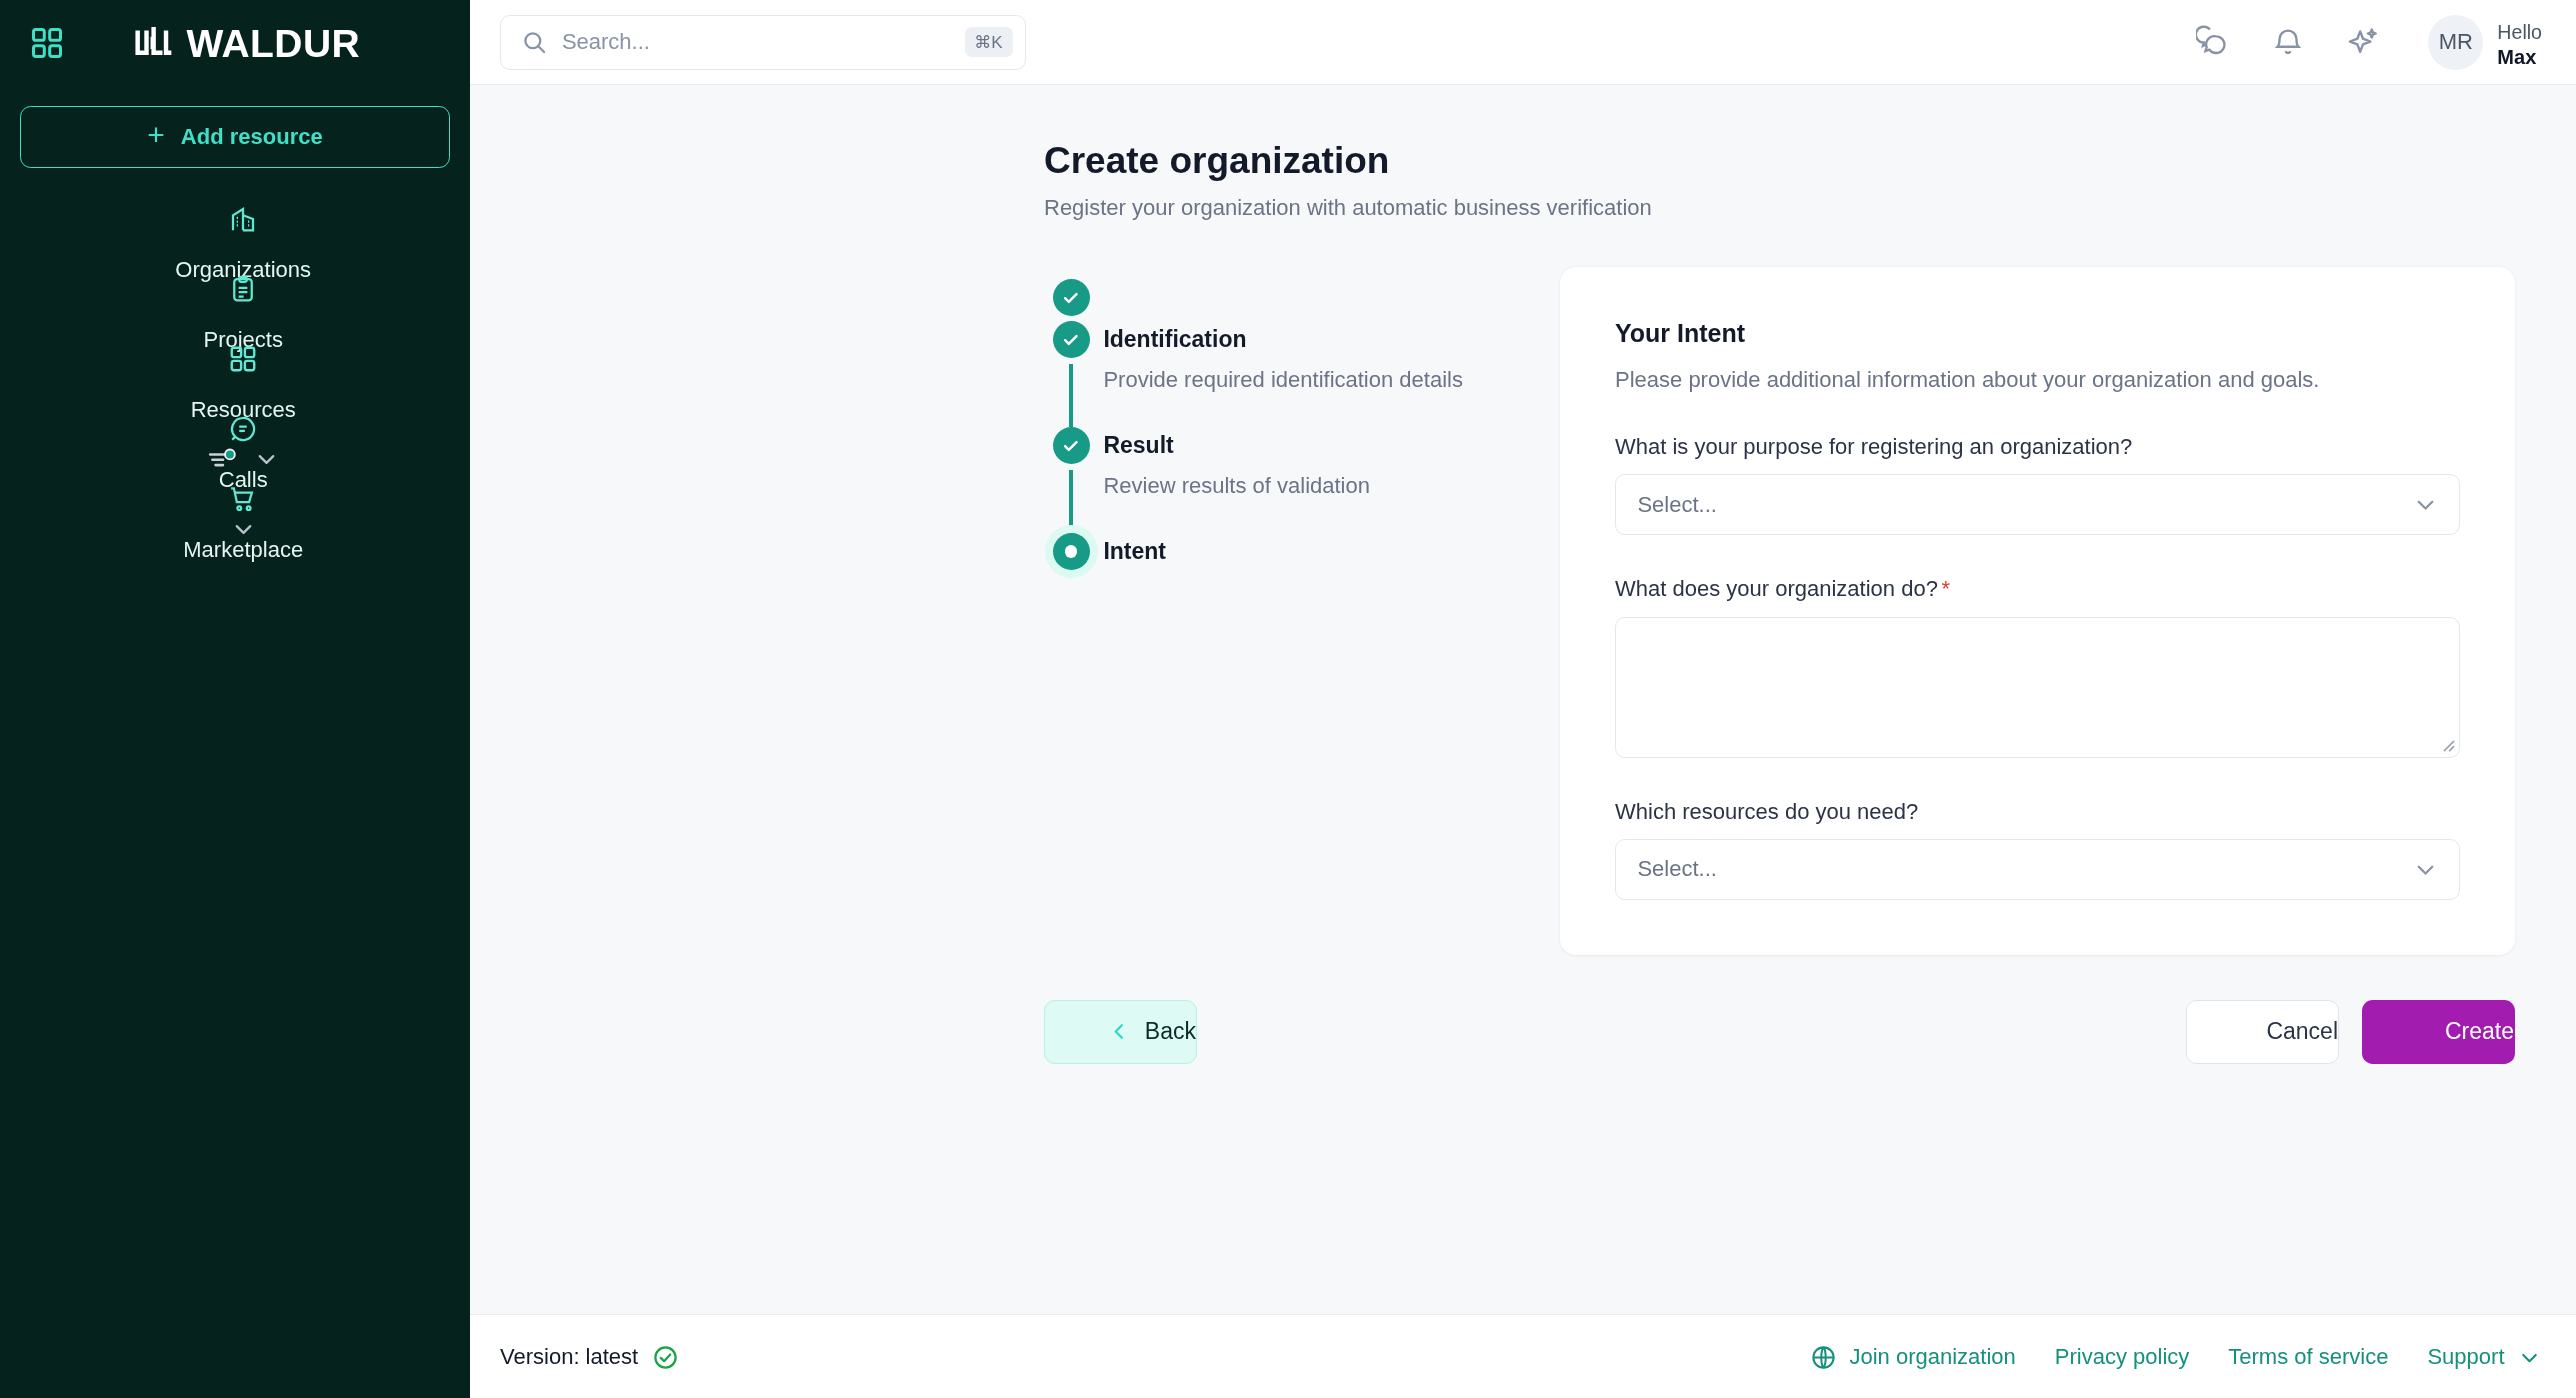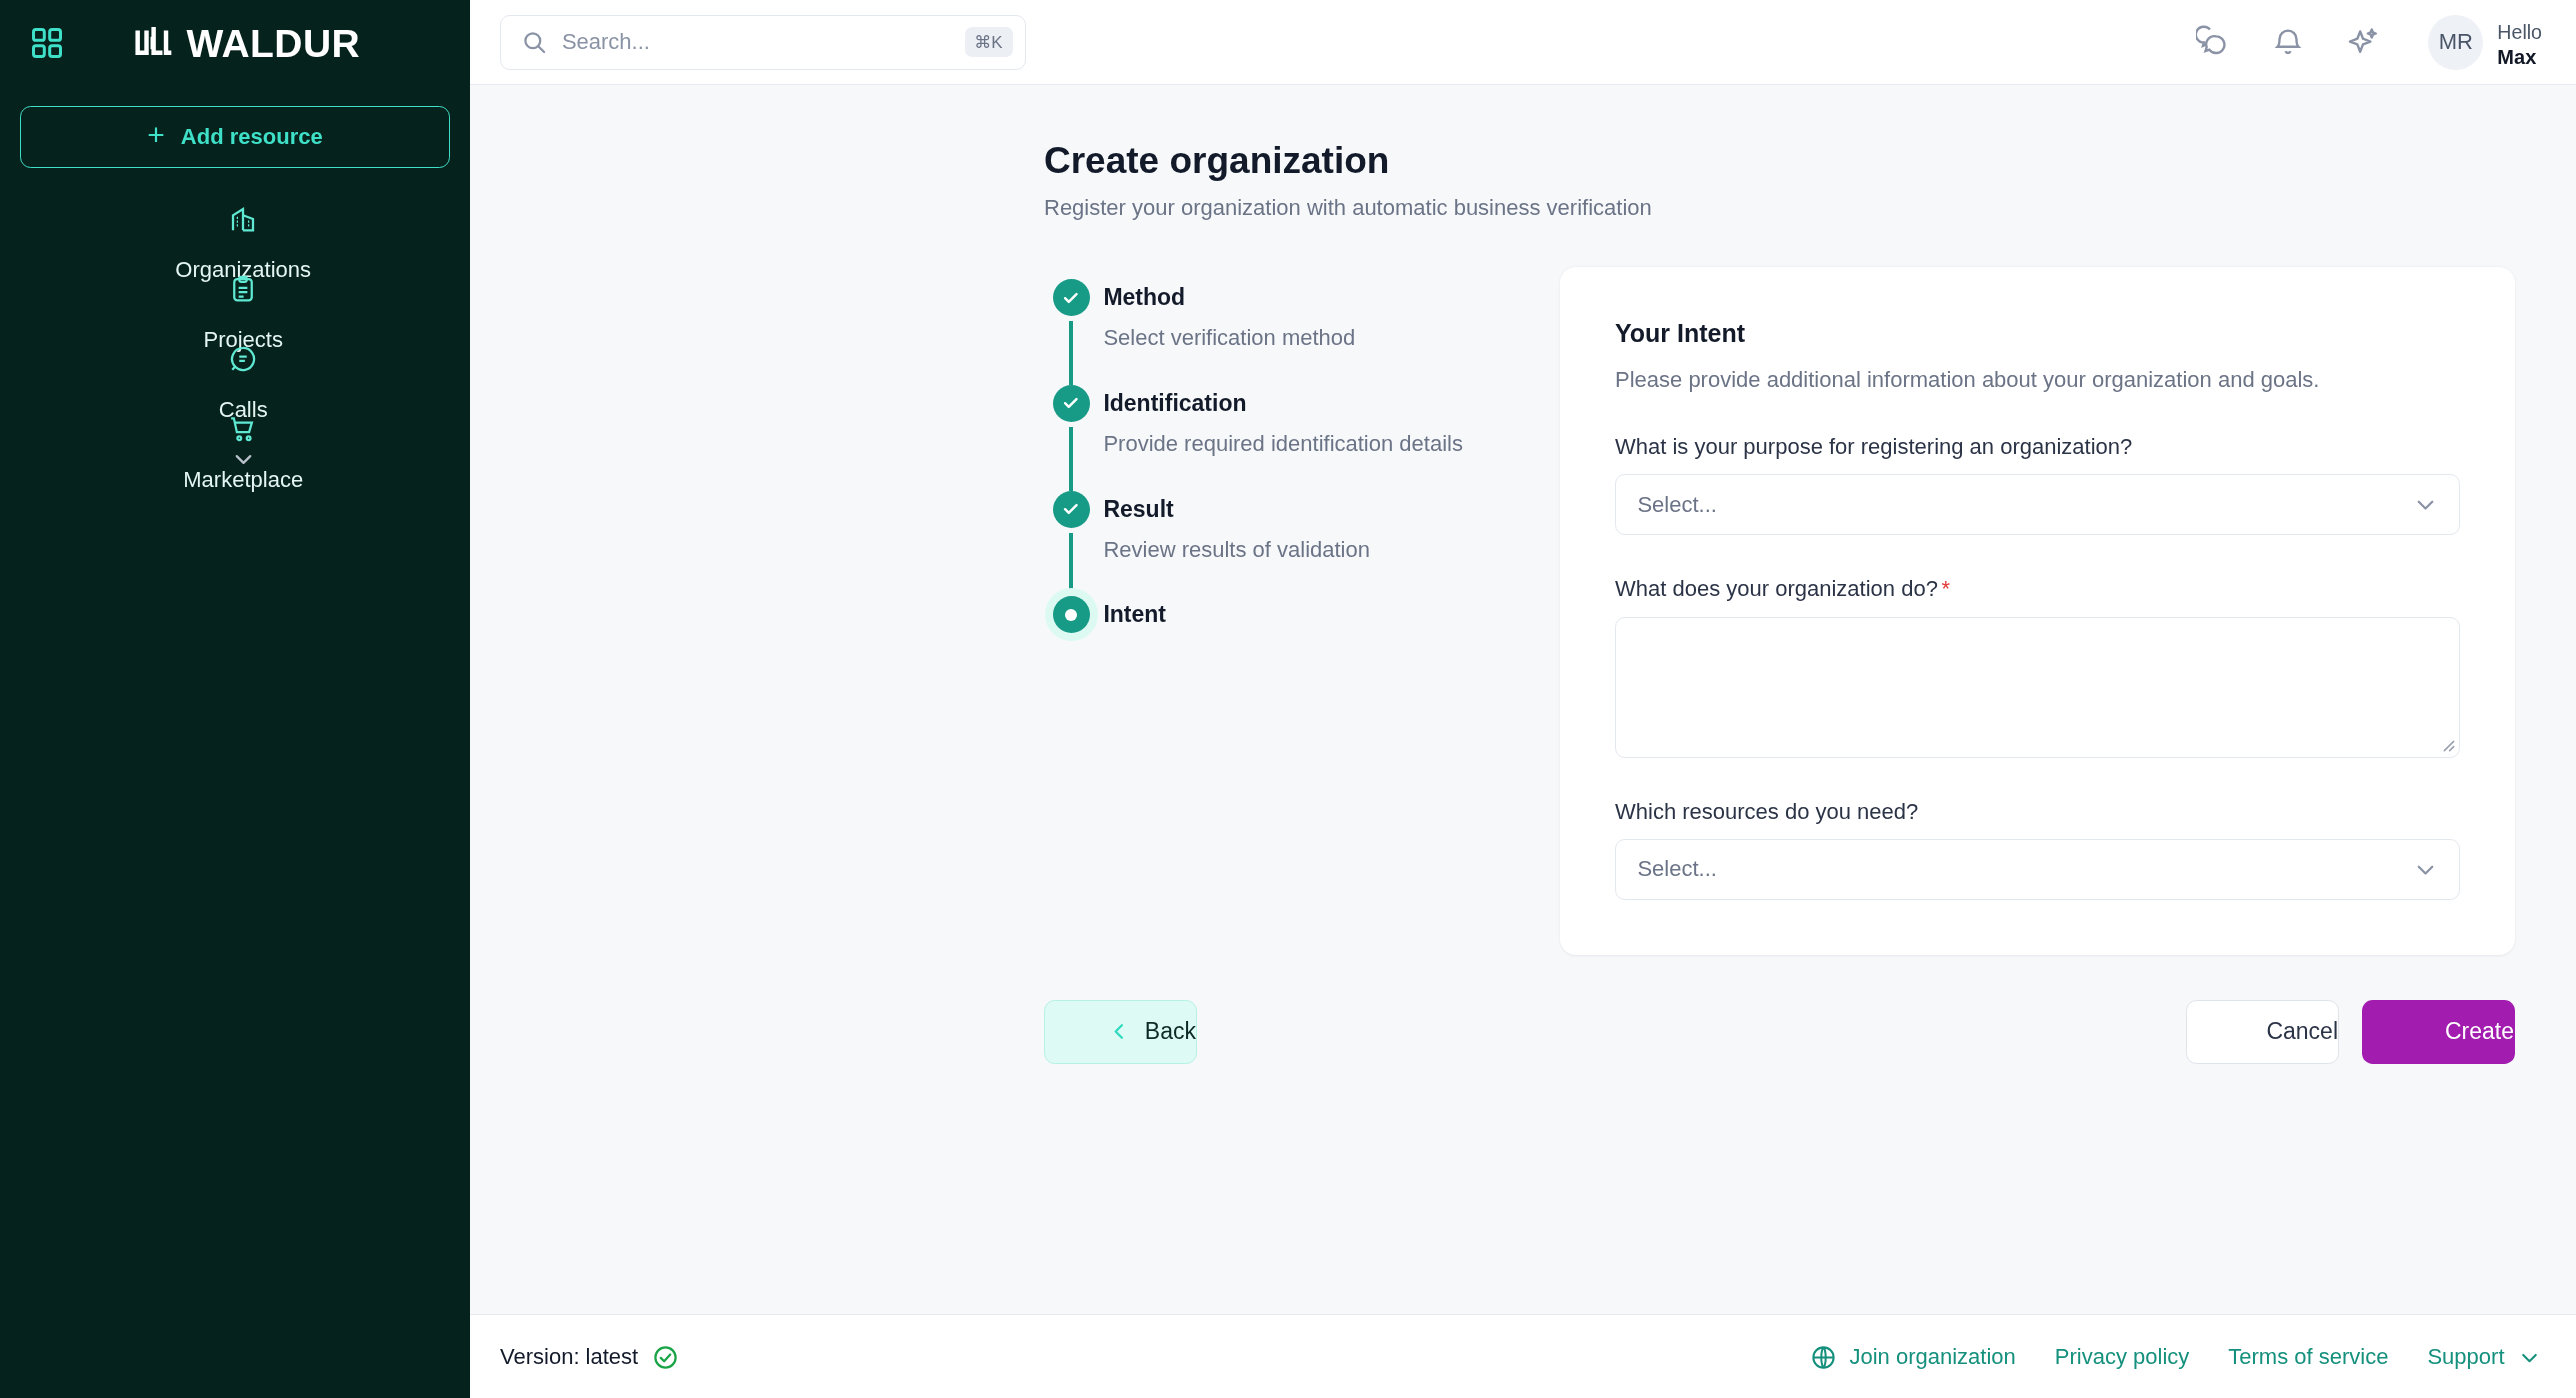--- a/index.html
+++ b/index.html
@@ -193,20 +193,40 @@
 
       <div class="nav-item">
         <svg class="ic" viewBox="0 0 24 24" fill="none" stroke="#5fe9d2" stroke-width="1.8">
           <rect x="5" y="4" width="14" height="17" rx="2.5"></rect>
           <rect x="9" y="2.2" width="6" height="4" rx="1.6"></rect>
           <path d="M8.5 11h7M8.5 14.5h7M8.5 18h4"></path>
         </svg>
         <span class="nav-label">Projects</span>
       </div>
 
+      <div class="nav-item">
+        <svg class="ic" viewBox="0 0 24 24" fill="none" stroke="#5fe9d2" stroke-width="1.9">
+          <rect x="3" y="3" width="7.5" height="7.5" rx="1.8"></rect>
+          <rect x="13.5" y="3" width="7.5" height="7.5" rx="1.8"></rect>
+          <rect x="3" y="13.5" width="7.5" height="7.5" rx="1.8"></rect>
+          <rect x="13.5" y="13.5" width="7.5" height="7.5" rx="1.8"></rect>
+        </svg>
+        <span class="nav-label">Resources</span>
+        <span class="nav-right">
+          <svg width="32" height="21.4" viewBox="0 0 30 20" fill="none">
+            <path d="M3 6h17" stroke="#c9d2d9" stroke-width="2.4" stroke-linecap="round"></path>
+            <path d="M5 11h10" stroke="#c9d2d9" stroke-width="2.4" stroke-linecap="round"></path>
+            <path d="M8 16h7" stroke="#c9d2d9" stroke-width="2.4" stroke-linecap="round"></path>
+            <circle cx="21.5" cy="6" r="4.6" fill="#179b86" stroke="#eef6f4" stroke-width="1.7"></circle>
+          </svg>
+          <svg width="27" height="27" viewBox="0 0 24 24" fill="none" stroke="#b9c2cc" stroke-width="2">
+            <path d="M6 9l6 6 6-6" stroke-linecap="round" stroke-linejoin="round"></path>
+          </svg>
+        </span>
+      </div>
 
       <div class="nav-item">
         <svg class="ic" viewBox="0 0 24 24" fill="none" stroke="#5fe9d2" stroke-width="1.8">
           <path d="M12 3.2a8.8 8.8 0 1 1-6.2 15L3.4 20.6l2.3-2.5A8.8 8.8 0 0 1 12 3.2z"></path>
           <path d="M9 10h6M9 13.5h4.5"></path>
         </svg>
         <span class="nav-label">Calls</span>
         <span class="nav-right">
           <svg width="27" height="27" viewBox="0 0 24 24" fill="none" stroke="#b9c2cc" stroke-width="2">
             <path d="M6 9l6 6 6-6" stroke-linecap="round" stroke-linejoin="round"></path>
@@ -274,24 +294,20 @@
         <div class="stepper">
 
           <div class="step">
             <div class="step-rail">
               <div class="dot">
                 <svg width="19.6" height="19.6" viewBox="0 0 24 24" fill="none" stroke="#fff" stroke-width="3">
                   <path d="M5 12.5l4.5 4.5L19 7.5" stroke-linecap="round" stroke-linejoin="round"></path>
                 </svg>
               </div>
               <div class="rail-line"></div>
-            </div>
-            <div class="step-body">
-              <div class="step-title">Method</div>
-              <div class="step-desc">Select verification method</div>
             </div>
           </div>
 
           <div class="step">
             <div class="step-rail">
               <div class="dot">
                 <svg width="19.6" height="19.6" viewBox="0 0 24 24" fill="none" stroke="#fff" stroke-width="3">
                   <path d="M5 12.5l4.5 4.5L19 7.5" stroke-linecap="round" stroke-linejoin="round"></path>
                 </svg>
               </div>

